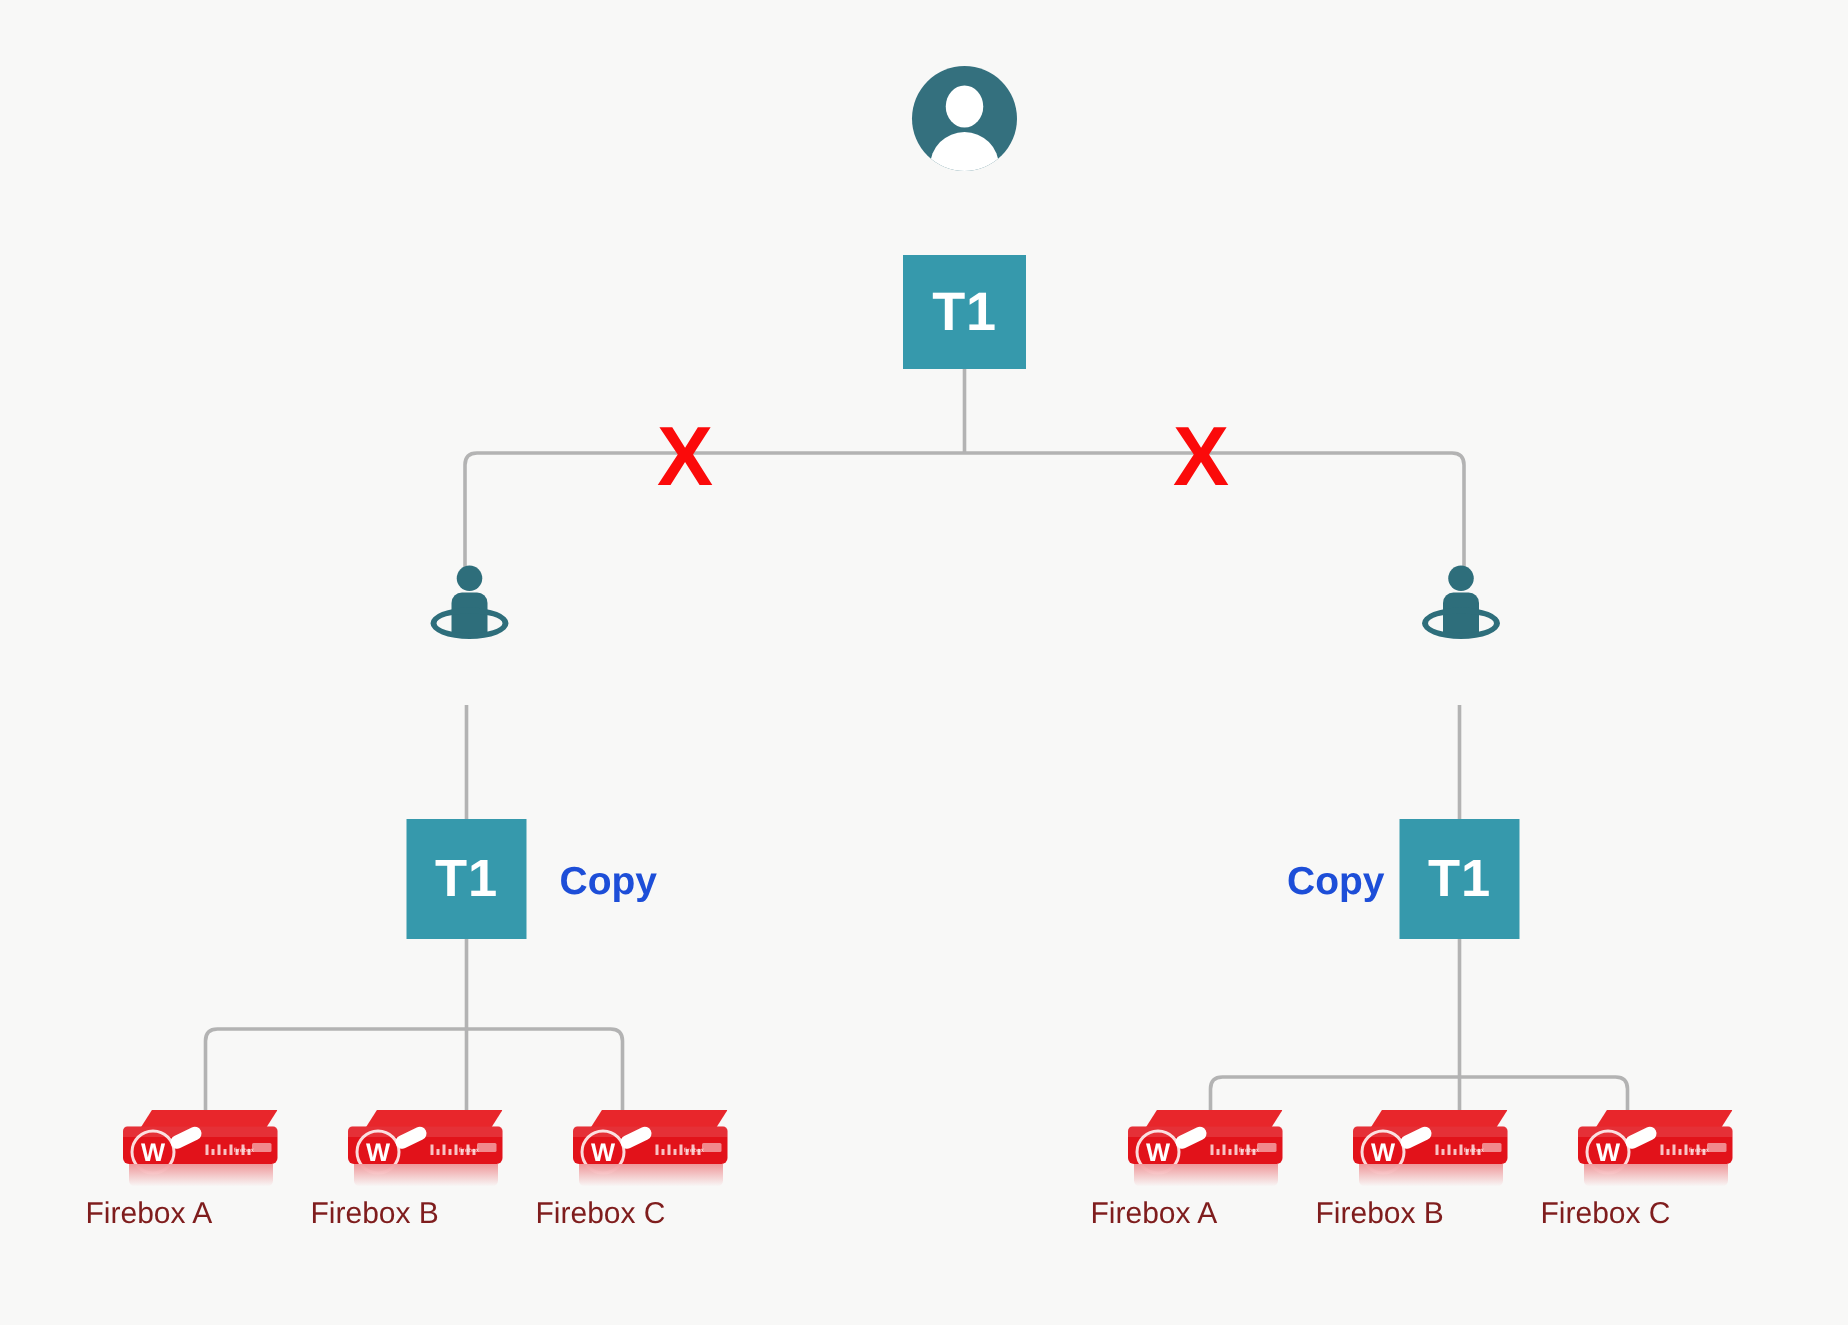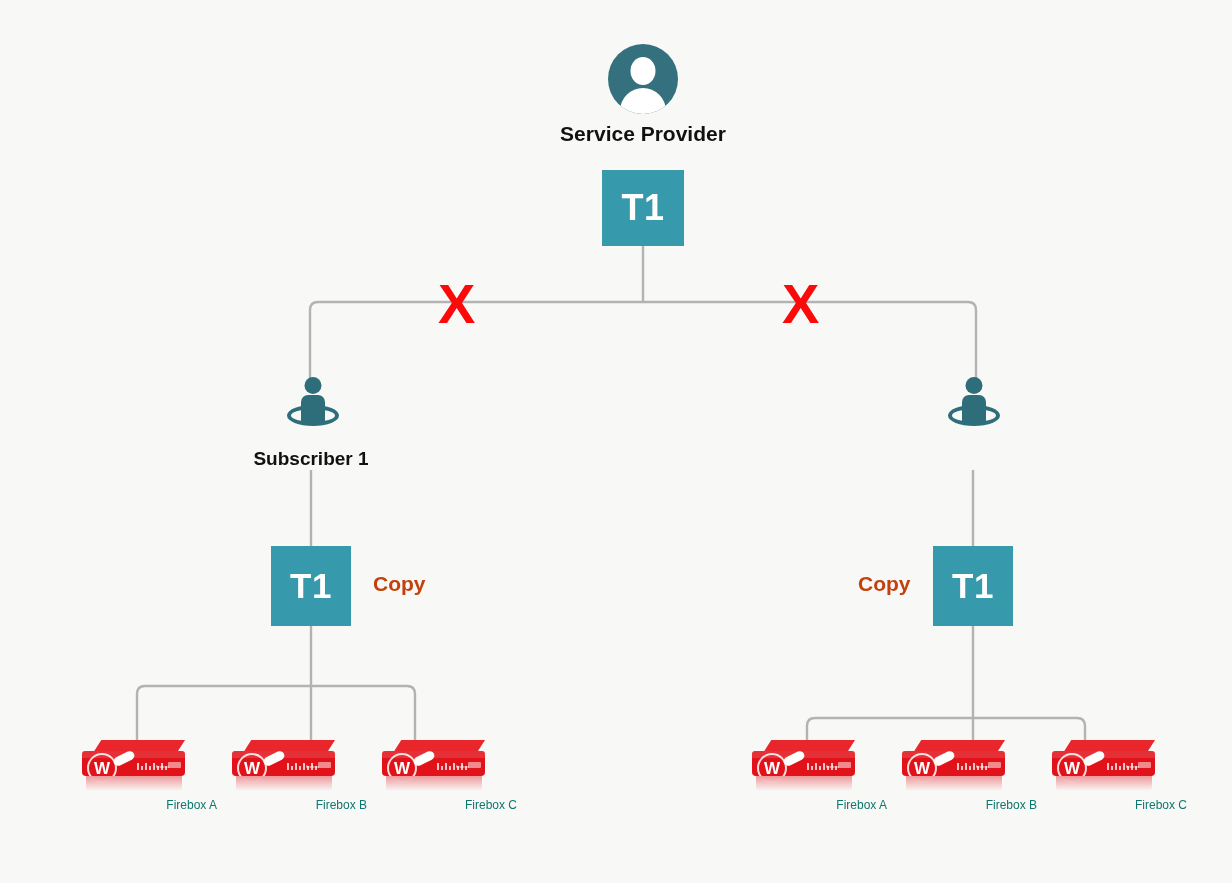--- a/index.html
+++ b/index.html
@@ -43,21 +43,21 @@
     font-weight:bold;display:flex;align-items:center;justify-content:center;
     letter-spacing:.5px;
   }
   .t1.big{left:602px;top:170px;width:82px;height:76px;font-size:36px;}
   .t1.mid{width:80px;height:80px;font-size:35px;}
   .t1.left{left:271px;top:546px;}
   .t1.right{left:933px;top:546px;}
 
   
   .copy{
-    position:absolute;top:572px;font-weight:bold;font-size:21px;color:#c2410c;
+    position:absolute;top:572px;font-weight:bold;font-size:26px;color:#1d4ed8;
     white-space:nowrap;
   }
   .copy.l{left:373px;}
   .copy.r{left:858px;}
 
   
   .sub-icon{position:absolute;width:56px;height:50px;}
   .sub-icon.s1{left:285px;top:377px;}
   .sub-icon.s2{left:946px;top:377px;}
   .sub-head{
@@ -122,21 +122,21 @@
     letter-spacing:.2px;white-space:nowrap;opacity:.9;
   }
   .fb-refl{
     position:absolute;left:4px;top:36px;width:96px;height:15px;
     background:linear-gradient(to bottom,rgba(226,18,26,.42),rgba(226,18,26,0));
     border-radius:0 0 4px 4px;
   }
 
   
   .fb-label{
-    position:absolute;text-align:right;width:160px;font-size:12px;color:#0f766e;
+    position:absolute;text-align:left;width:160px;font-size:20px;color:#7f1d1d;
     white-space:nowrap;
   }
 </style>
 </head>
 <body>
 
 <div id="stage">
 
   <svg class="wires" viewBox="0 0 1232 883" xmlns="http://www.w3.org/2000/svg">
     <g fill="none" stroke="#b3b3b3" stroke-width="2.4" stroke-linecap="butt">
@@ -155,33 +155,31 @@
       <path d="M973,626 L973,718"></path>
       <path d="M807,752 L807,726 Q807,718 815,718 L1077,718 Q1085,718 1085,726 L1085,752"></path>
       <path d="M973,718 L973,752"></path>
     </g>
   </svg>
 
   <div class="sp-avatar">
     <div class="sp-head"></div>
     <div class="sp-body"></div>
   </div>
-  <div class="hdr sp">Service Provider</div>
 
   <div class="t1 big">T1</div>
 
   <div class="xmark x1">X</div>
   <div class="xmark x2">X</div>
 
   <div class="sub-icon s1">
     <div class="sub-head"></div>
     <div class="sub-torso"></div>
     <div class="sub-ring"></div>
   </div>
-  <div class="hdr sub sub1">Subscriber 1</div>
 
   <div class="t1 mid left">T1</div>
   <div class="copy l">Copy</div>
 
   <div class="fb" style="left:82px;top:740px;">
     <div class="fb-top"></div>
     <div class="fb-front">
       <div class="fb-brand">firebox</div>
     </div>
     <div class="fb-w">W</div>

